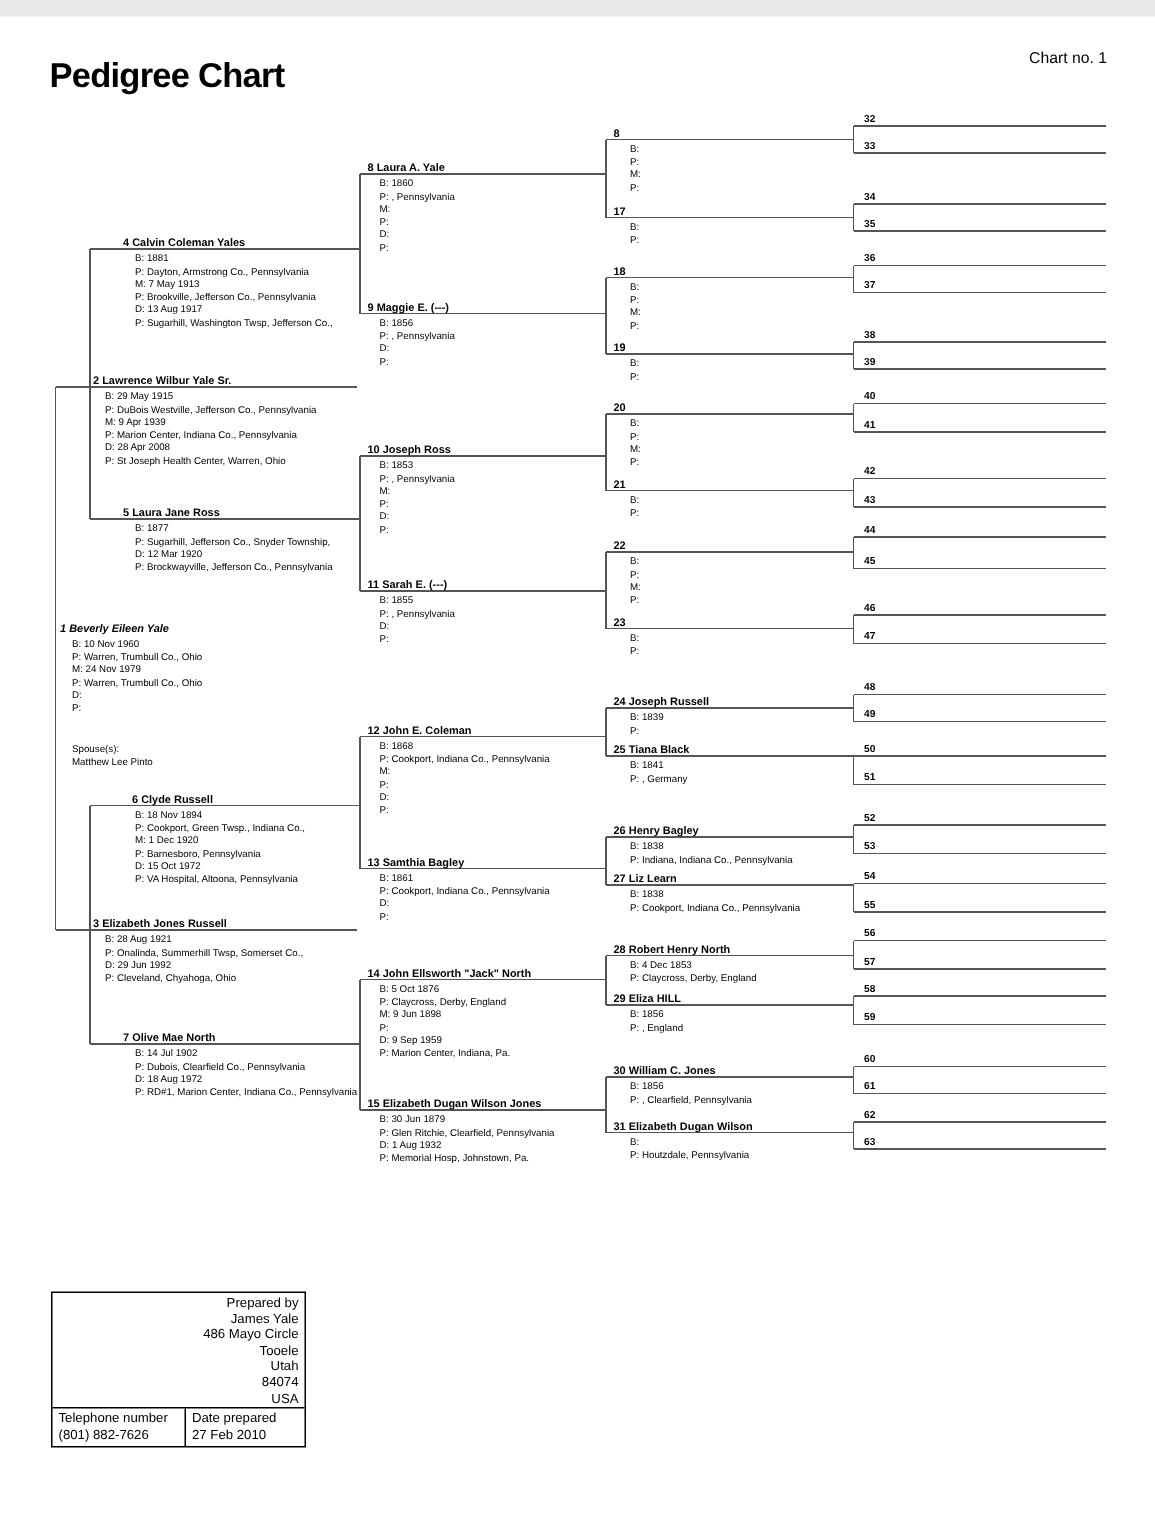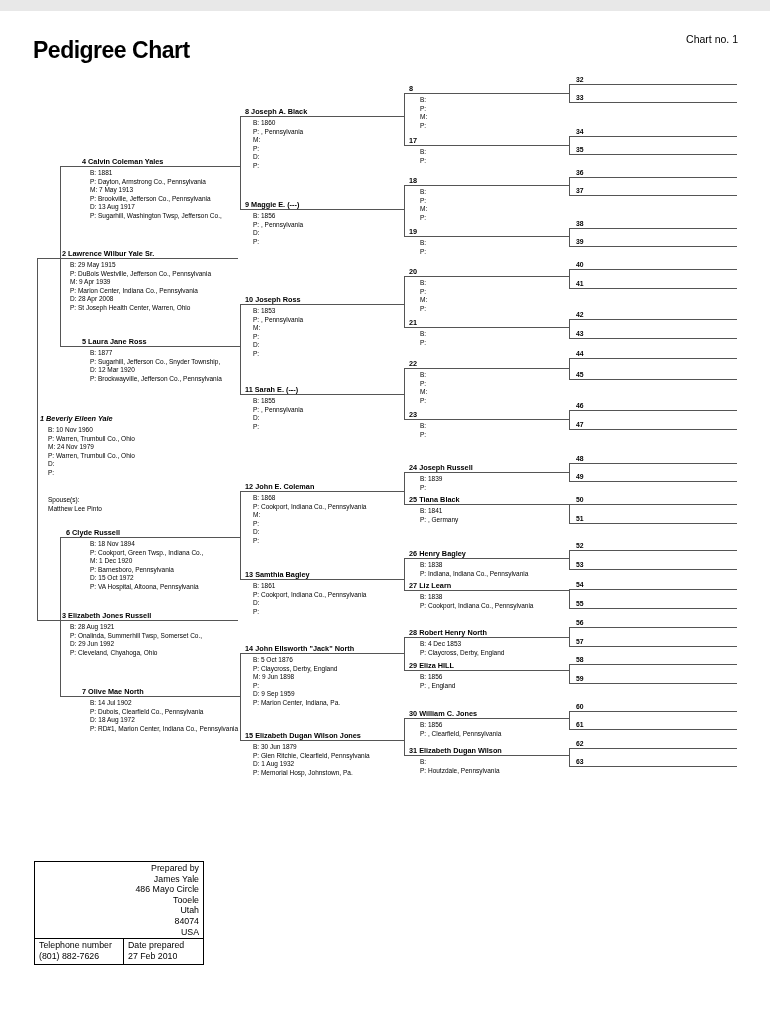--- a/index.html
+++ b/index.html
@@ -168,37 +168,37 @@
         <div>D: 13 Aug 1917</div>
         <div>P: Sugarhill, Washington Twsp, Jefferson Co.,</div>
       </div>
       <div class="pname" style="left: 82px; top: 326px;"><span>5</span> <span>Laura Jane Ross</span></div>
       <div class="pdet" style="left: 90px; top: 338px;">
         <div>B: 1877</div>
         <div>P: Sugarhill, Jefferson Co., Snyder Township,</div>
         <div>D: 12 Mar 1920</div>
         <div>P: Brockwayville, Jefferson Co., Pennsylvania</div>
       </div>
-      <div class="pname" style="left: 66px; top: 517px;"><span>6</span> <span>Clyde Russell</span></div>
+      <div class="pname" style="left: 88px; top: 517px;"><span>6</span> <span>Clyde Russell</span></div>
       <div class="pdet" style="left: 90px; top: 529px;">
         <div>B: 18 Nov 1894</div>
         <div>P: Cookport, Green Twsp., Indiana Co.,</div>
         <div>M: 1 Dec 1920</div>
         <div>P: Barnesboro, Pennsylvania</div>
         <div>D: 15 Oct 1972</div>
         <div>P: VA Hospital, Altoona, Pennsylvania</div>
       </div>
       <div class="pname" style="left: 82px; top: 676px;"><span>7</span> <span>Olive Mae North</span></div>
       <div class="pdet" style="left: 90px; top: 688px;">
         <div>B: 14 Jul 1902</div>
         <div>P: Dubois, Clearfield Co., Pennsylvania</div>
         <div>D: 18 Aug 1972</div>
         <div>P: RD#1, Marion Center, Indiana Co., Pennsylvania</div>
       </div>
-      <div class="pname" style="left: 245px; top: 96px;"><span>8</span> <span>Joseph A. Black</span></div>
+      <div class="pname" style="left: 245px; top: 96px;"><span>8</span> <span>Laura A. Yale</span></div>
       <div class="pdet" style="left: 253px; top: 108px;">
         <div>B: 1860</div>
         <div>P: , Pennsylvania</div>
         <div>M:</div>
         <div>P:</div>
         <div>D:</div>
         <div>P:</div>
       </div>
       <div class="pname" style="left: 245px; top: 189px;"><span>9</span> <span>Maggie E. (---)</span></div>
       <div class="pdet" style="left: 253px; top: 201px;">

